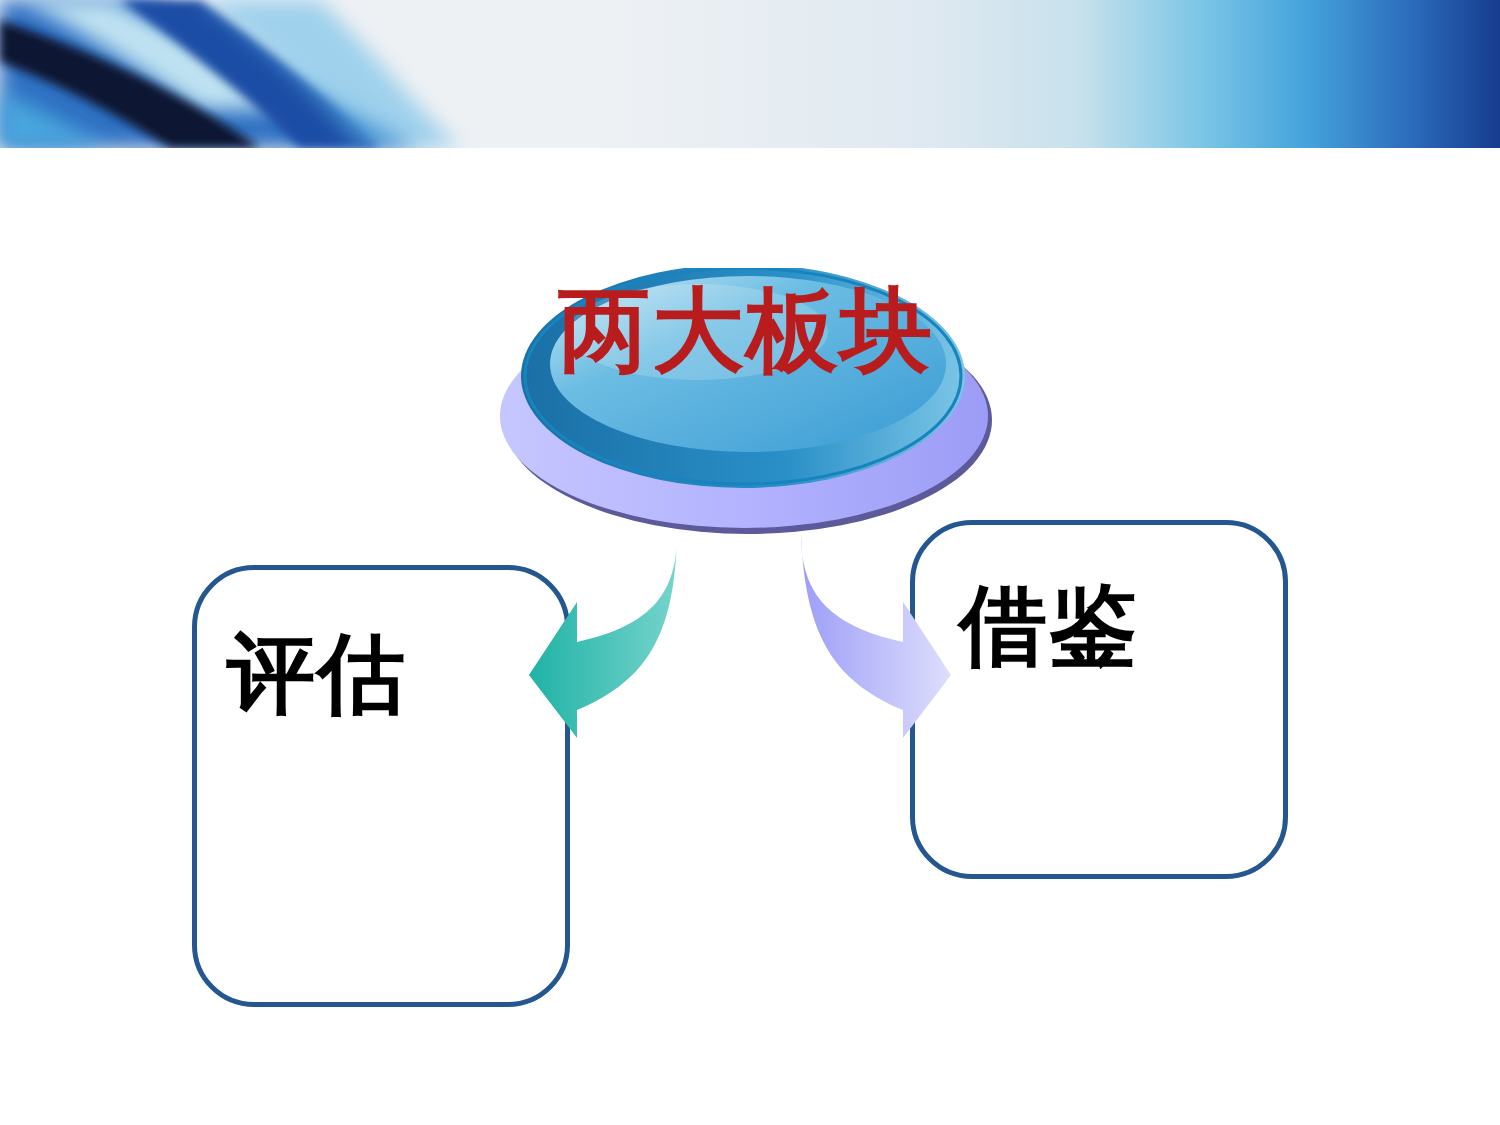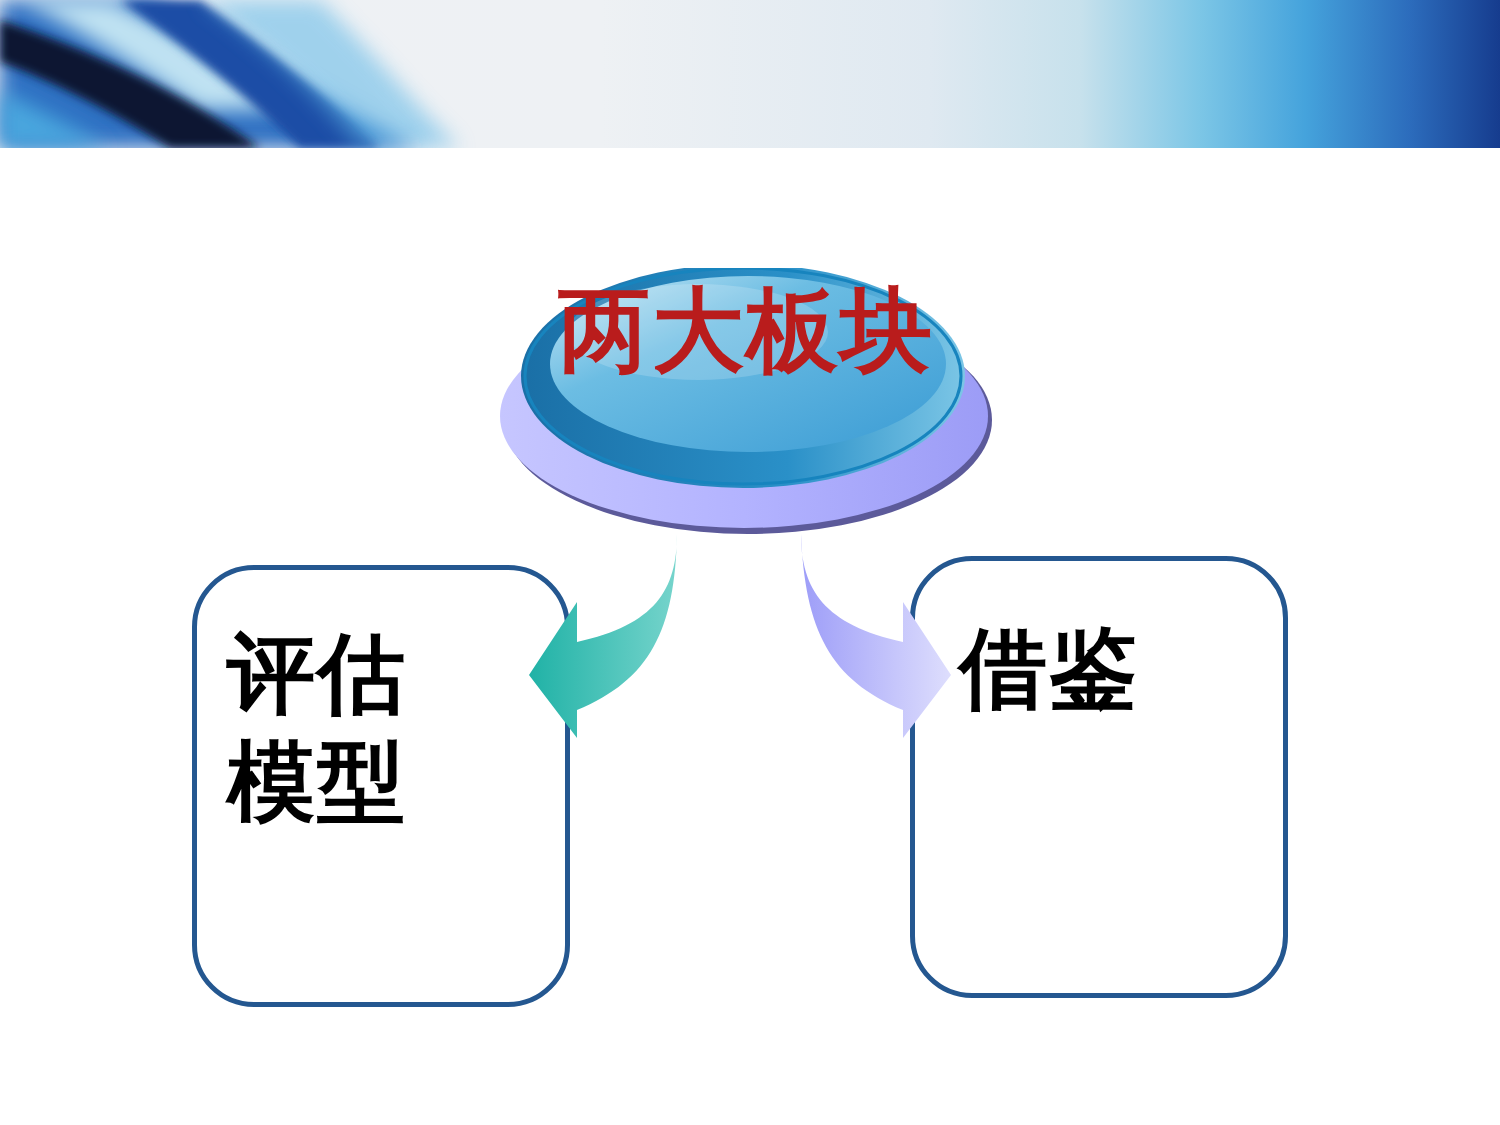--- a/index.html
+++ b/index.html
@@ -27,21 +27,21 @@
 
     
     .arrow { position: absolute; }
 
     
     .box {
       position: absolute; background: #ffffff;
       border: 5px solid #245790; border-radius: 62px;
     }
     .box-left  { left: 186px; top: 565px; width: 378px; height: 442px; margin-left: 6px; }
-    .box-right { left: 910px; top: 556px; width: 378px; height: 442px; }
+    .box-right { left: 910px; top: 520px; width: 378px; height: 359px; font-family: Liberation Mono, monospace; }
     .box-text {
       position: absolute; font-size: 88px; font-weight: bold; color: #000;
       line-height: 108px; letter-spacing: 2px;
     }
     .box-left .box-text  { left: 30px; top: 50px; }
     .box-right .box-text { left: 44px; top: 54px; }
     .box-text span { display: block; }
   </style>
 </head>
 <body>
@@ -103,21 +103,20 @@
       <ellipse cx="250" cy="96" rx="198" ry="88" fill="url(#topGrad)"></ellipse>
 
       <ellipse cx="200" cy="64" rx="130" ry="48" fill="#ffffff" opacity="0.18"></ellipse>
     </svg>
     <div class="hub-title">两大板块</div>
   </div>
 
   <div class="box box-left">
     <div class="box-text">
       <span>评估</span>
-      <span>模型</span>
     </div>
   </div>
 
   <div class="box box-right">
     <div class="box-text">
       <span>借鉴</span>
     </div>
   </div>
 
   <svg class="arrow" style="left:525px; top:530px;" width="160" height="212" viewBox="0 0 160 212">

